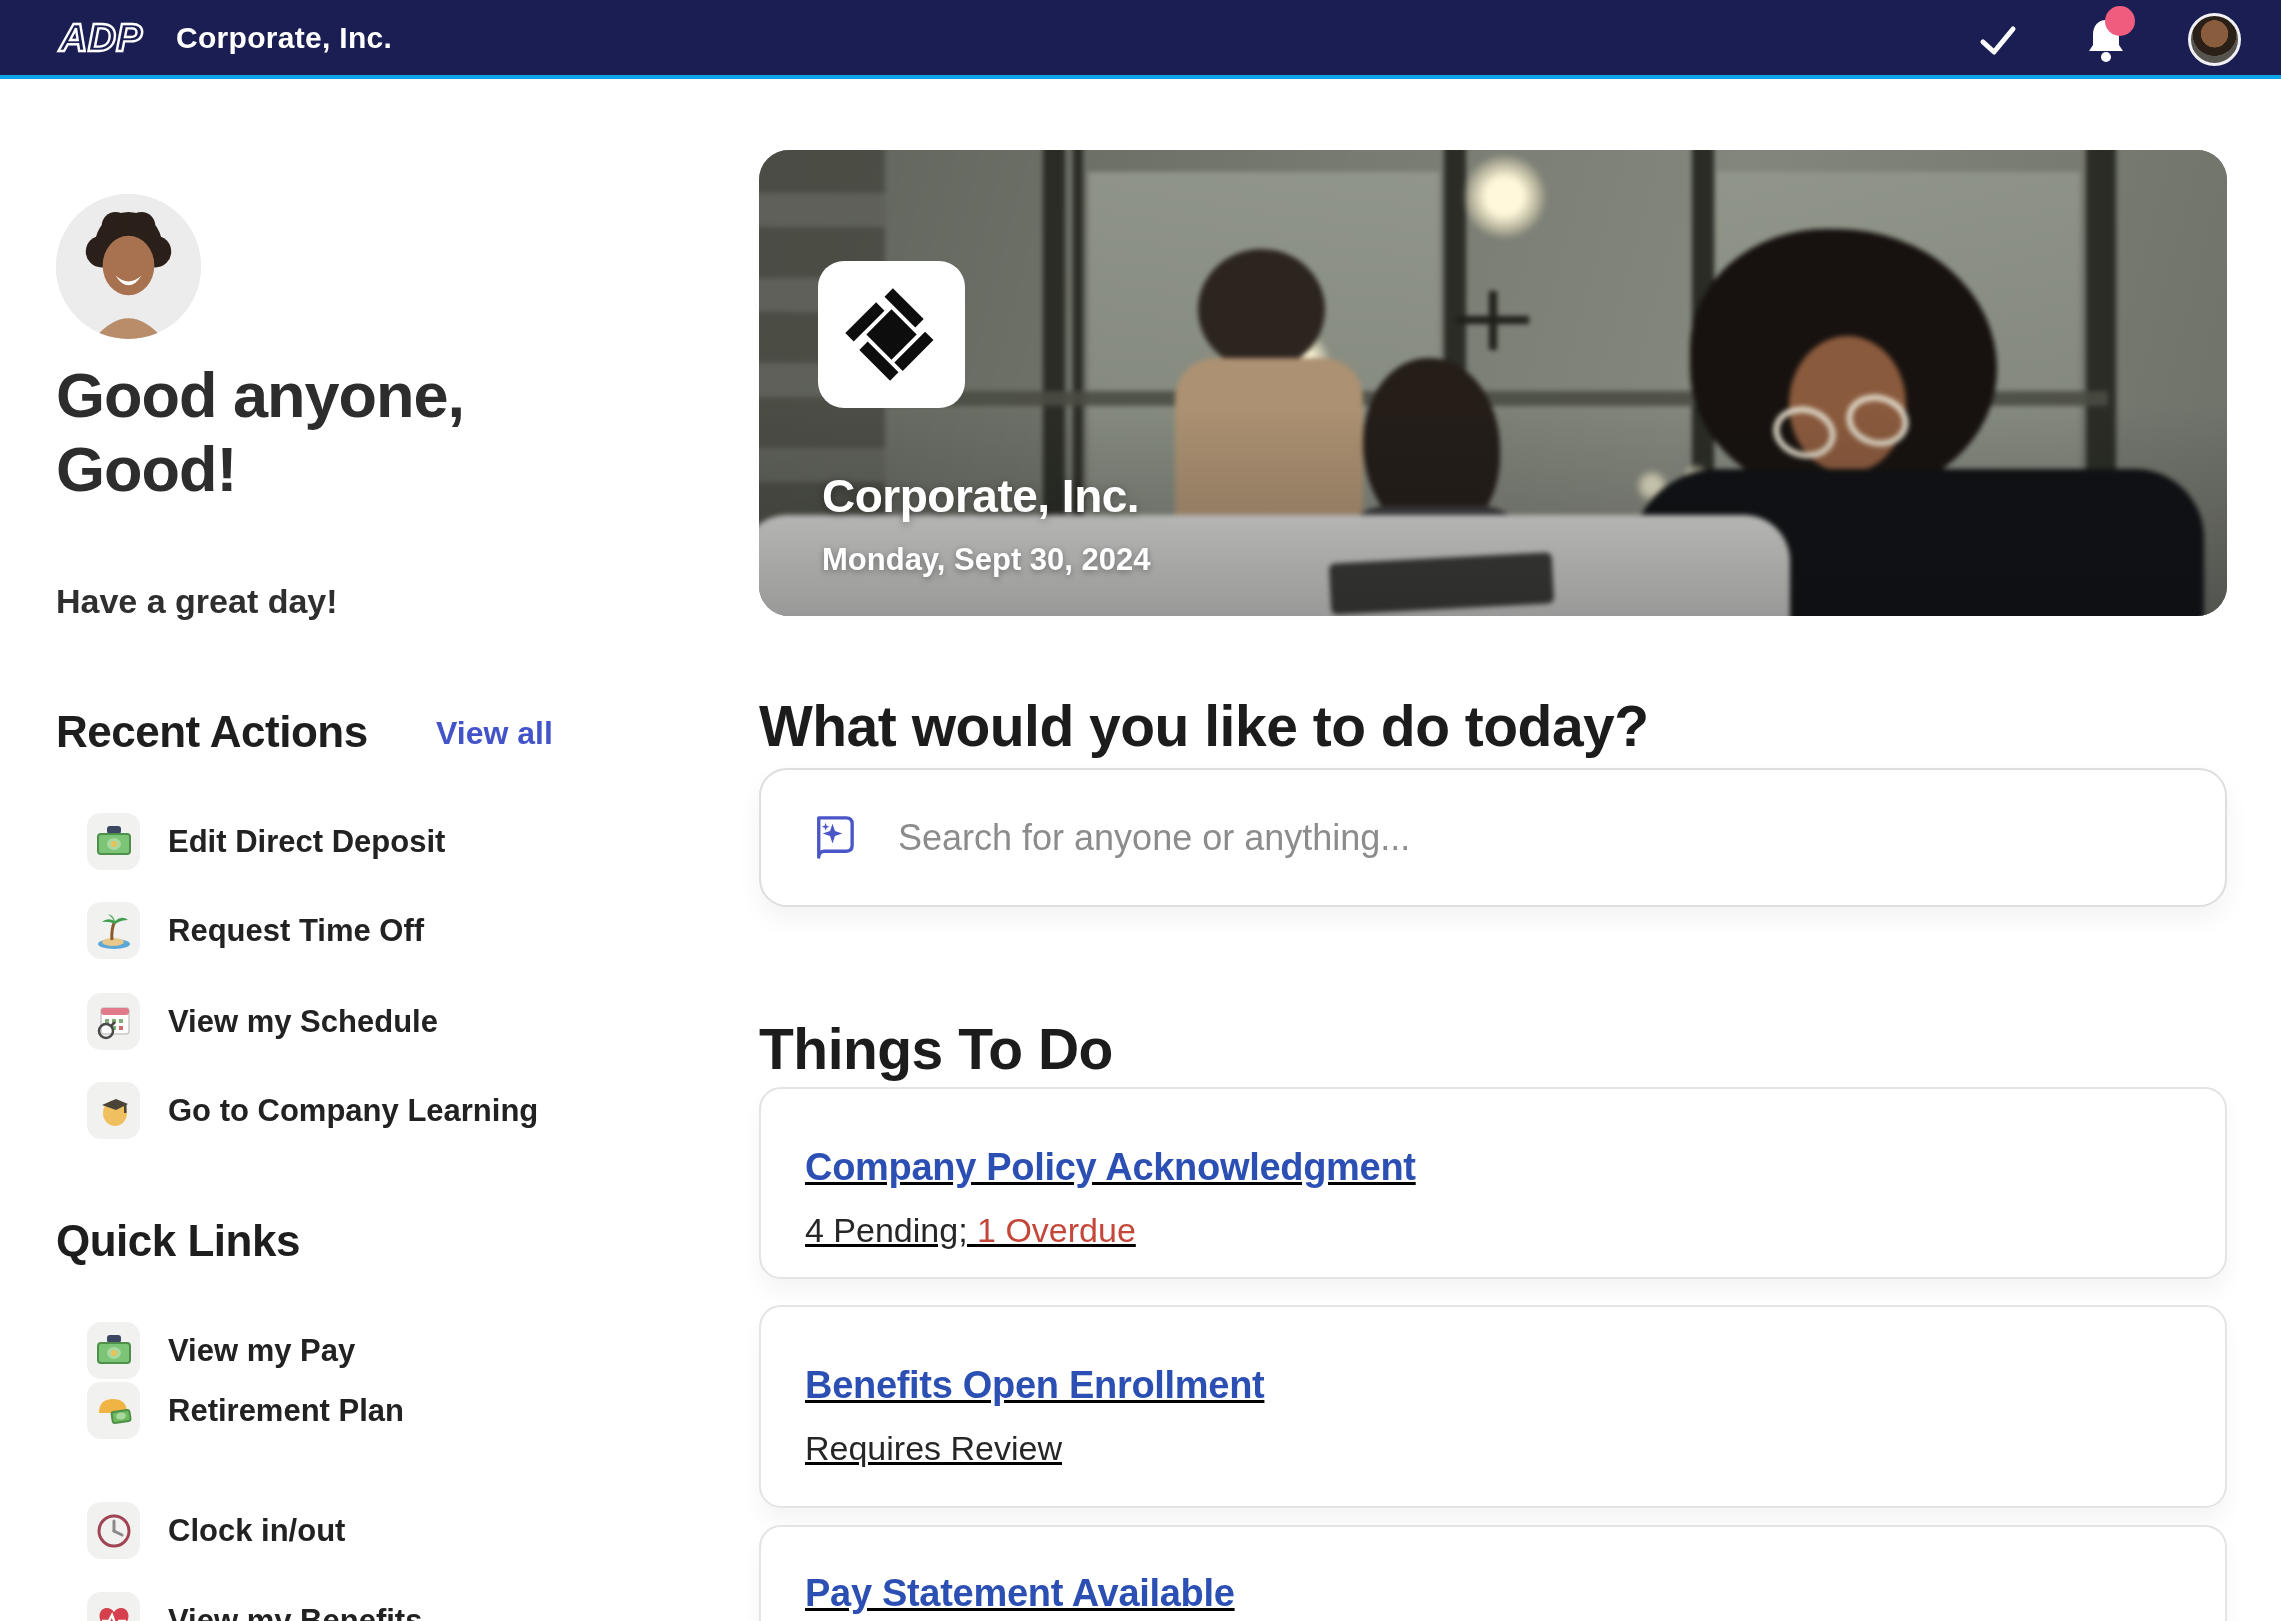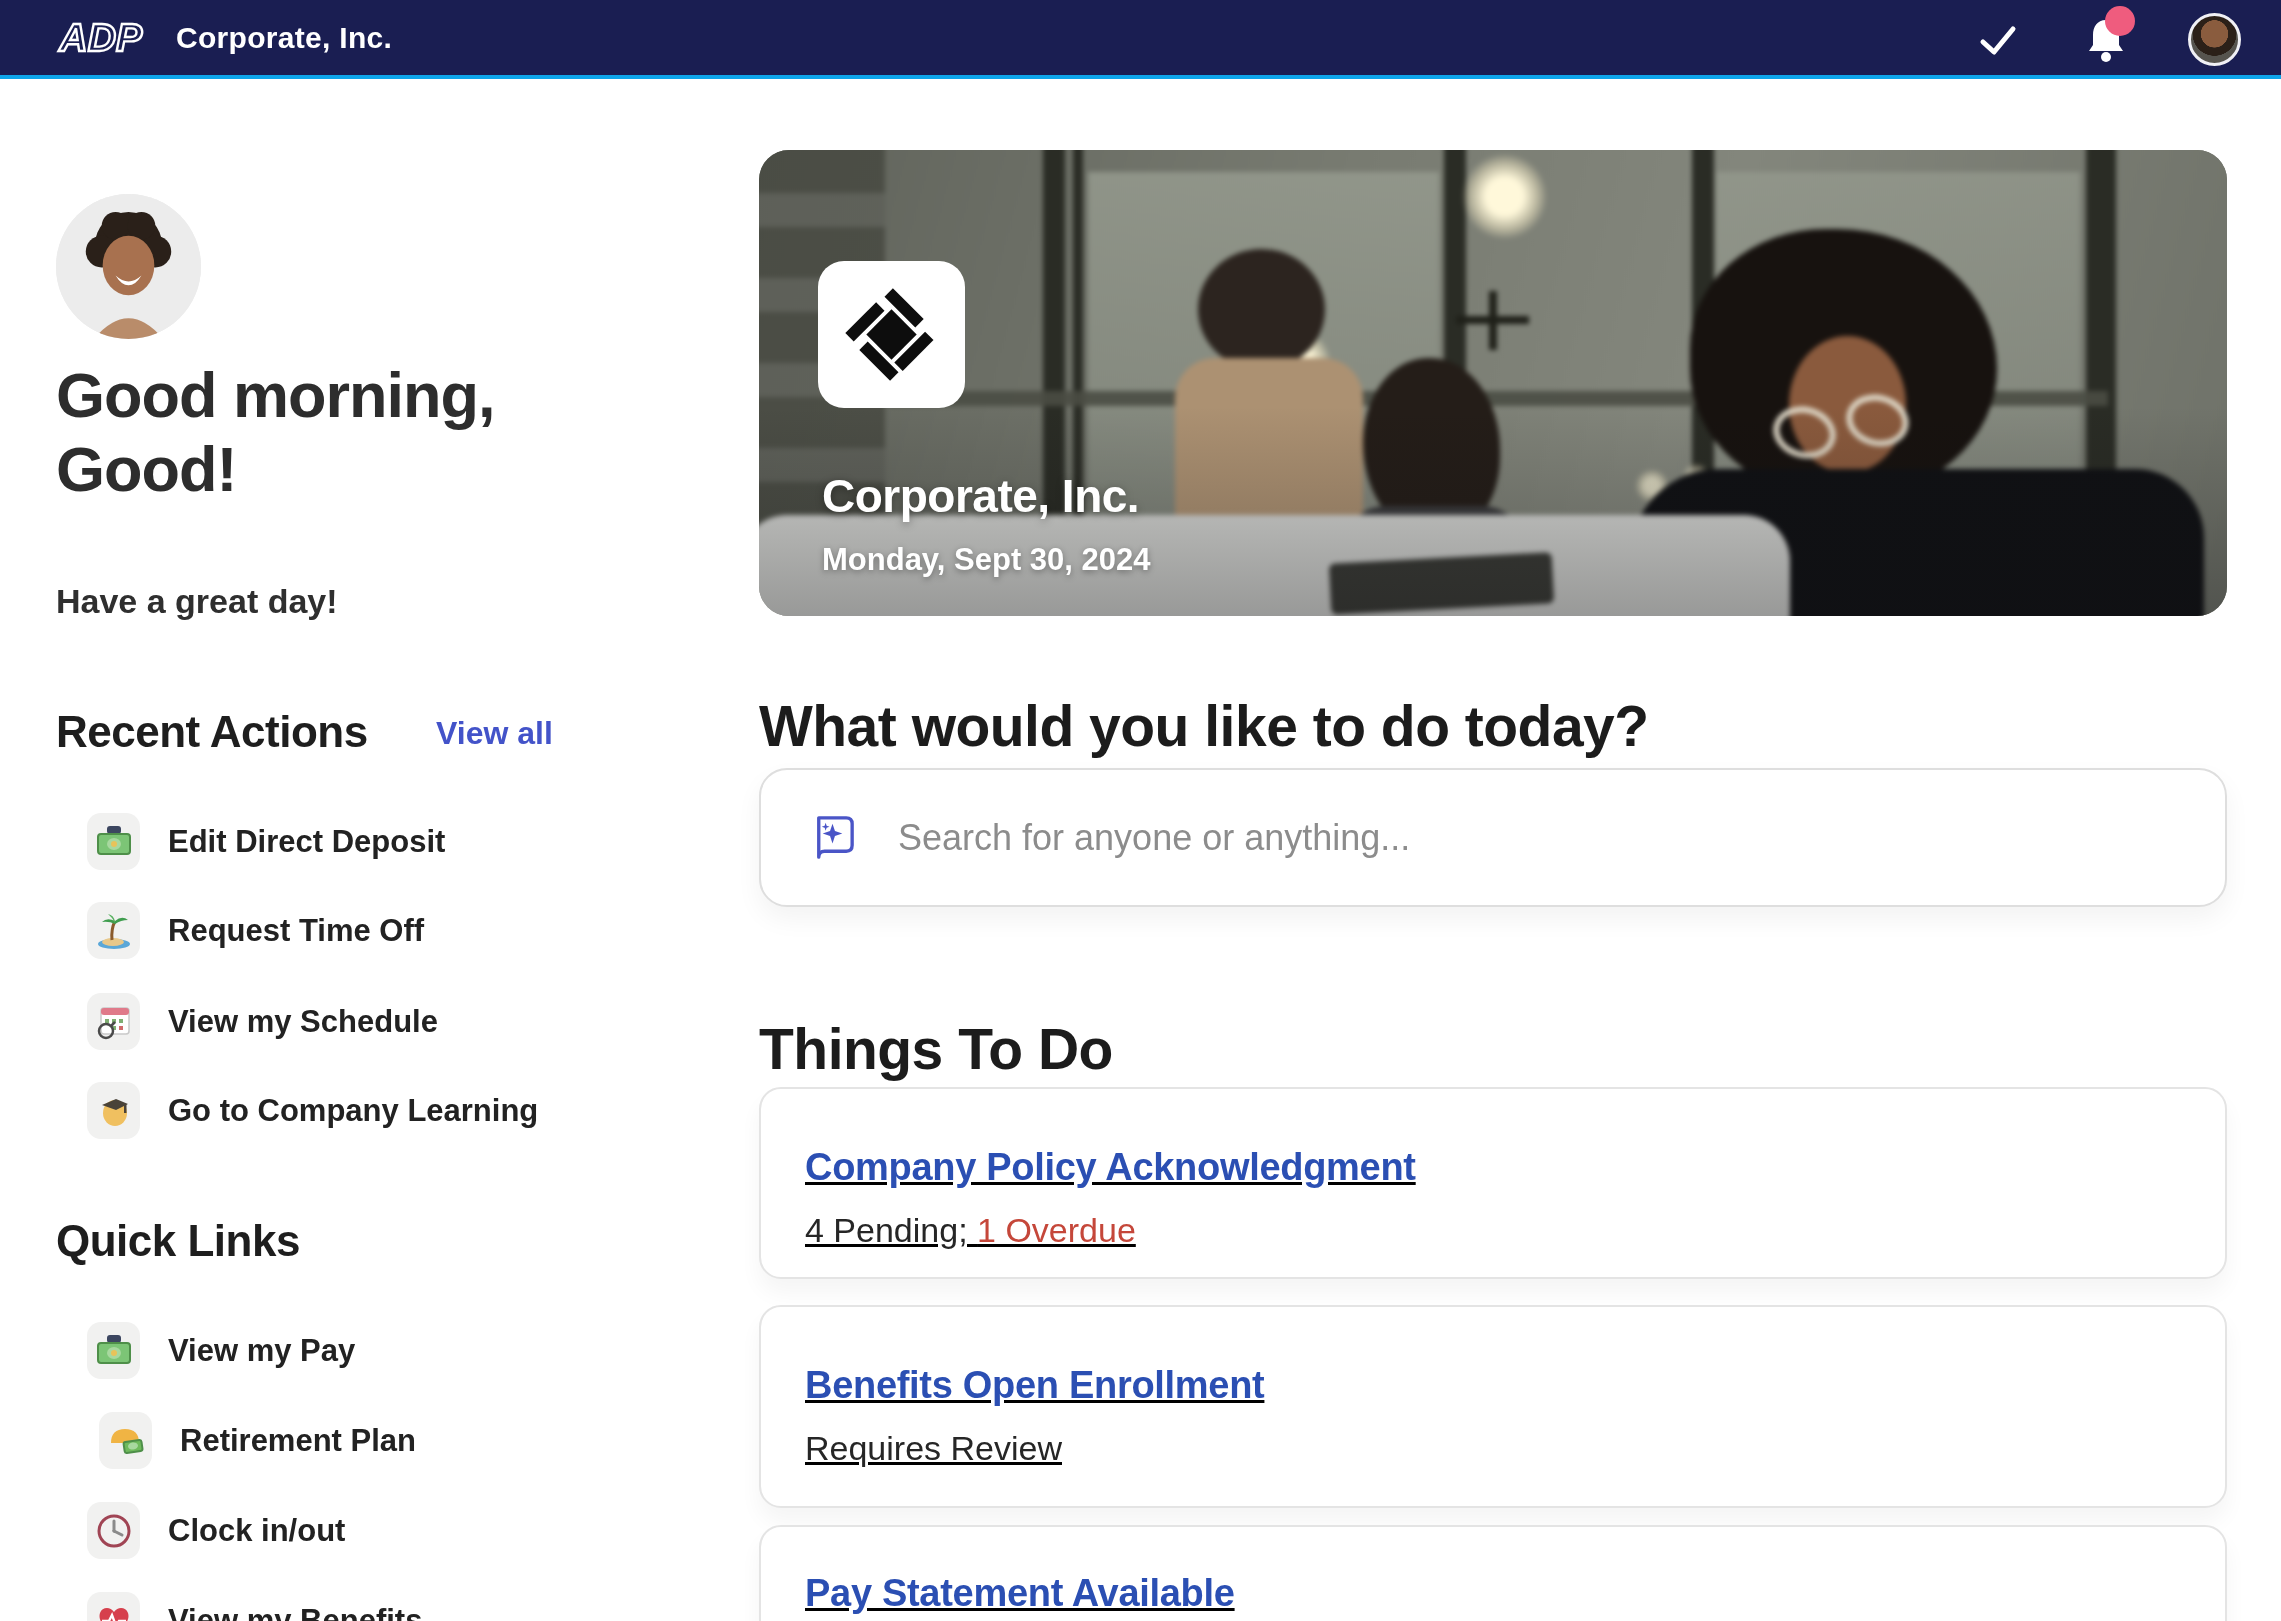--- a/index.html
+++ b/index.html
@@ -101,21 +101,21 @@
       <circle cx="100" cy="58" r="16" fill="#2a2019"></circle>
       <circle cx="60" cy="32" r="14" fill="#2a2019"></circle>
       <circle cx="86" cy="32" r="14" fill="#2a2019"></circle>
       <ellipse cx="73" cy="72" rx="26" ry="30" fill="#a8714f"></ellipse>
       <path d="M60 82 Q73 94 86 82 Q80 92 73 92 Q66 92 60 82 Z" fill="#fff"></path>
       <path d="M38 146 Q73 104 108 146 Z" fill="#b98c6a"></path>
     </svg>
   </div>
 
   <div class="greeting">
-    <div>Good morning,</div>
+    <div>Good anyone,</div>
     <div>Good!</div>
   </div>
   <div class="subgreeting">Have a great day!</div>
 
   <div class="side-heading" style="top:707px;">Recent Actions</div>
   <div class="view-all">View all</div>
 
   <div class="side-item" style="top:810px;">
     <div class="icon-tile">
       <svg width="40" height="40" viewBox="0 0 40 40">
@@ -179,21 +179,21 @@
       <svg width="40" height="40" viewBox="0 0 40 40">
         <rect x="13" y="4" width="14" height="8" rx="3" fill="#3c4660"></rect>
         <rect x="4" y="12" width="32" height="20" rx="3" fill="#7cc576" stroke="#4e8f49" stroke-width="2"></rect>
         <ellipse cx="20" cy="22" rx="7" ry="6" fill="#a8d89f"></ellipse>
         <circle cx="20" cy="22" r="3" fill="#e8c35a"></circle>
       </svg>
     </div>
     <div class="side-item-label">View my Pay</div>
   </div>
 
-  <div class="side-item" style="top:1409px;margin-left:12px;">
+  <div class="side-item" style="top:1379px;">
     <div class="icon-tile">
       <svg width="40" height="40" viewBox="0 0 40 40">
         <path d="M5 22 Q5 8 19 8 Q33 8 33 22 Z" fill="#f0b444"></path>
         <rect x="18" y="20" width="18" height="11" rx="2" fill="#6fba5c" stroke="#4e8f49" stroke-width="2" transform="rotate(-8 27 25)"></rect>
         <ellipse cx="27" cy="25" rx="5" ry="3.5" fill="#a8d89f" transform="rotate(-8 27 25)"></ellipse>
       </svg>
     </div>
     <div class="side-item-label">Retirement Plan</div>
   </div>
 

